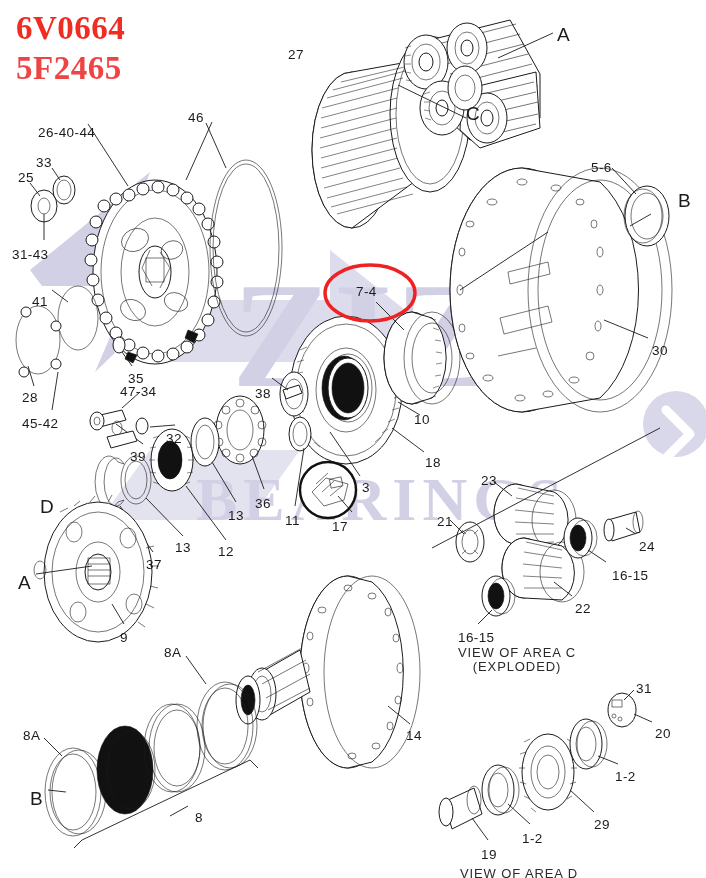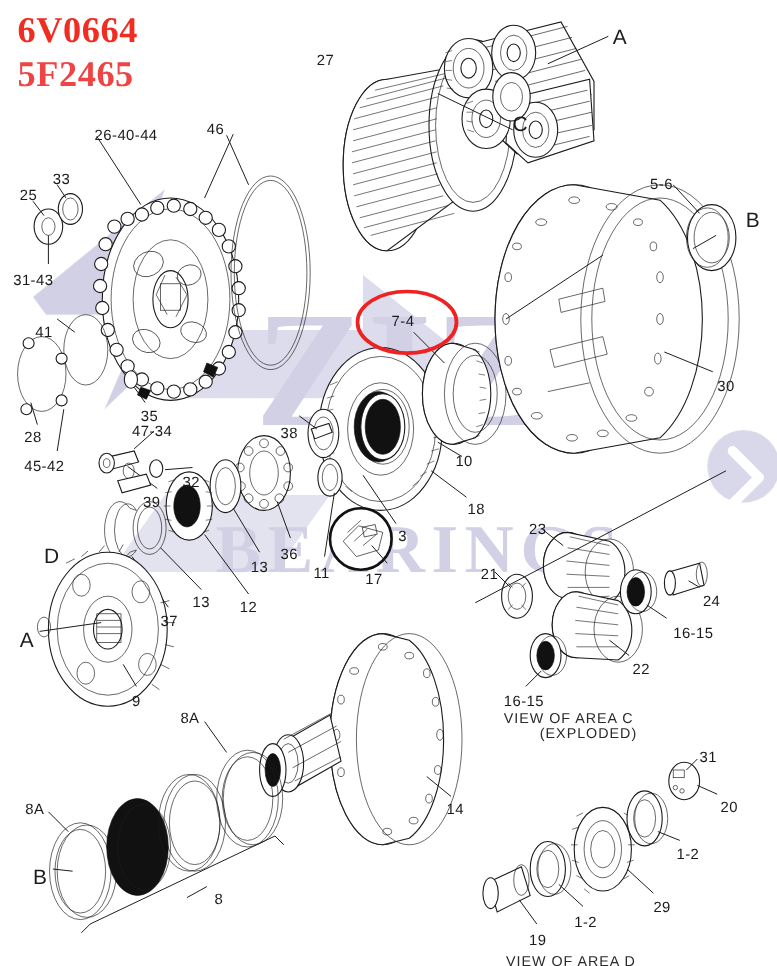--- a/index.html
+++ b/index.html
@@ -548,22 +548,22 @@
   <svg id="hl" style="left:0;top:0;width:706px;height:878px;" viewBox="0 0 706 878">
     <ellipse id="hl-ell" cx="370" cy="293" rx="45" ry="28" fill="none" stroke="#ee2222" stroke-width="3.4"></ellipse>
   </svg>
 
   <div id="title">
     <div style="color: rgb(239, 45, 34);">6V0664</div>
     <div style="color: #ef4444;">5F2465</div>
   </div>
 
   <div id="labels">
-      <div class="lab" style="left: 38px; top: 115px; margin-left: 48px;">26-40-44</div>
-      <div class="lab" style="left: 48px; top: 155px; text-align: right;">33</div>
+      <div class="lab" style="left: 38px; top: 125px;">26-40-44</div>
+      <div class="lab" style="left: 36px; top: 155px; text-align: right;">33</div>
       <div class="lab" style="left: 18px; top: 170px;">25</div>
       <div class="lab" style="left: 12px; top: 247px;">31-43</div>
       <div class="lab" style="left: 32px; top: 278px; margin-top: 16px;">41</div>
       <div class="lab" style="left: 22px; top: 390px;">28</div>
       <div class="lab" style="left: 22px; top: 416px;">45-42</div>
       <div class="lab" style="left: 120px; top: 384px; text-align: center;">47-34</div>
       <div class="lab" style="left: 128px; top: 371px;">35</div>
       <div class="lab" style="left: 130px; top: 449px;">39</div>
       <div class="lab" style="left: 166px; top: 431px;">32</div>
       <div class="lab" style="left: 188px; top: 110px;">46</div>
@@ -599,17 +599,17 @@
       <div class="lab" style="left: 612px; top: 568px;">16-15</div>
       <div class="lab" style="left: 458px; top: 630px;">16-15</div>
       <div class="lab" style="left: 636px; top: 681px;">31</div>
       <div class="lab" style="left: 655px; top: 726px;">20</div>
       <div class="lab" style="left: 615px; top: 769px;">1-2</div>
       <div class="lab" style="left: 522px; top: 831px;">1-2</div>
       <div class="lab" style="left: 594px; top: 817px;">29</div>
       <div class="lab" style="left: 481px; top: 847px;">19</div>
       <div class="lab" style="left: 356px; top: 284px;">7-4</div>
       <div class="lab view" style="left: 517px; top: 645px; transform: translateX(-50%);">VIEW OF AREA  C</div>
-      <div class="lab view" style="left: 535px; top: 659px; transform: translateX(-50%);">(EXPLODED)</div>
+      <div class="lab view" style="left: 517px; top: 659px; transform: translateX(-50%);">(EXPLODED)</div>
       <div class="lab view" style="left: 519px; top: 866px; transform: translateX(-50%);">VIEW OF AREA  D</div>
     </div>
 
 </div>
 
 </body></html>

